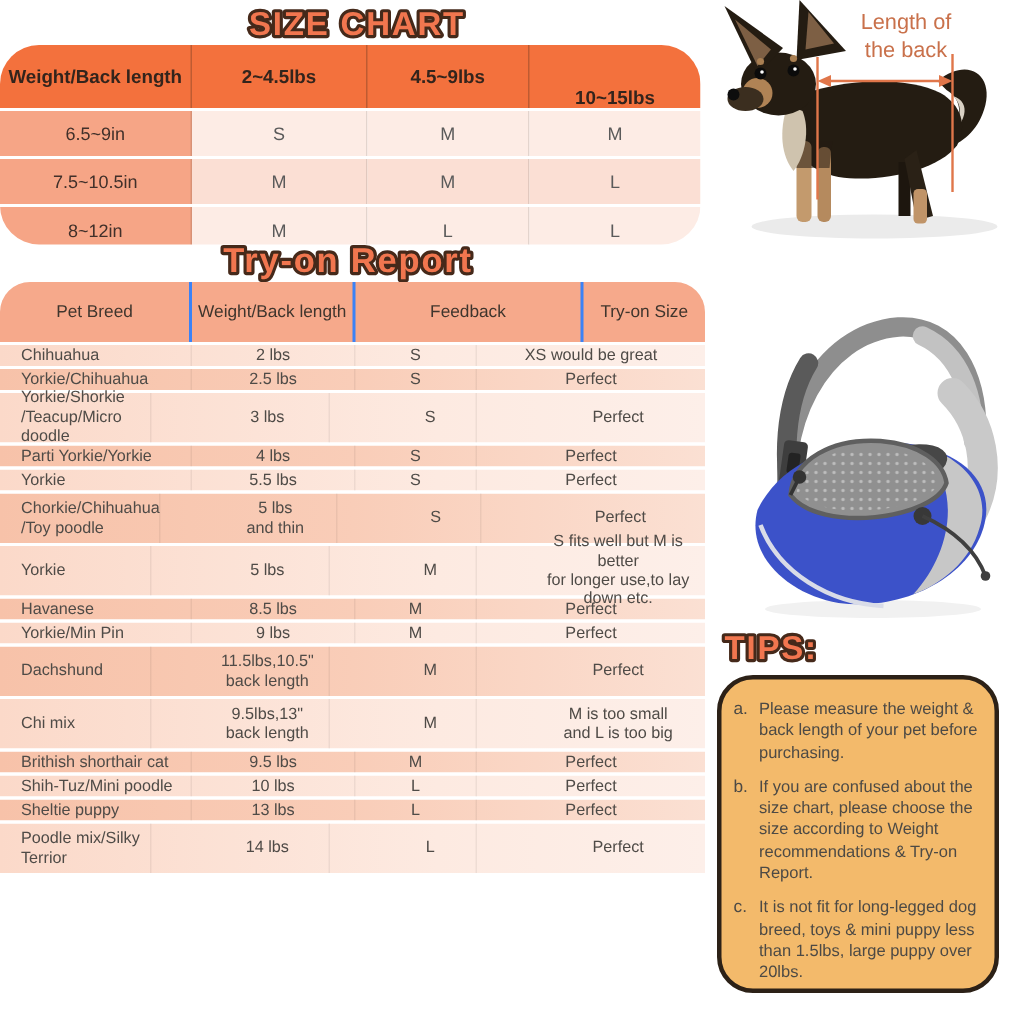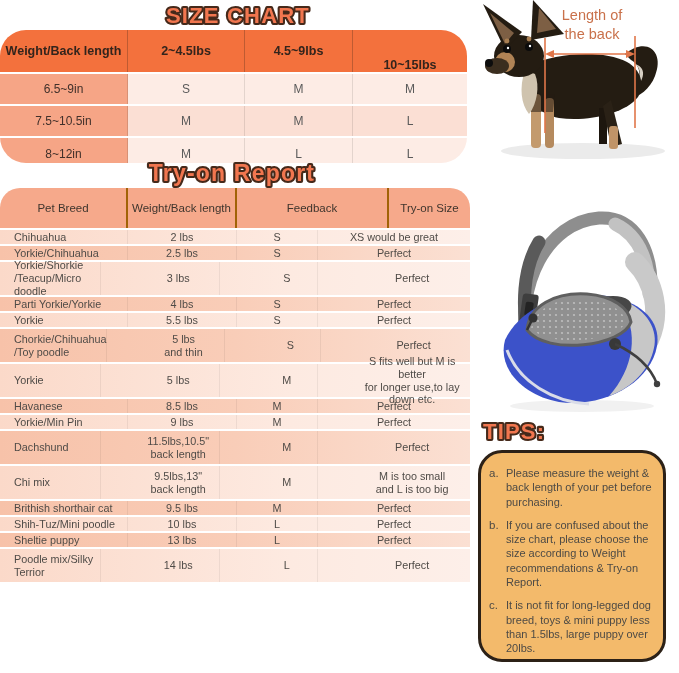--- a/index.html
+++ b/index.html
@@ -40,40 +40,40 @@
   .sc-row.r0 .cell,.sc-row.r2 .cell{background:#fdece5;}
   .sc-row.r1 .cell{background:#fbdfd4;}
   .sc-row{height:30px;} .sc-row.r2{height:31px;}
 
   
   #tryon-table{left:0;top:188px;width:470px;height:484px;border-radius:20px 20px 10px 10px;overflow:hidden;}
   .tr-header{display:flex;height:40px;background:#f6a98b;}
   .tr-header .hcell{
     display:flex;align-items:center;justify-content:center;
     font-size:11.5px;font-weight:500;color:#3f352d;
-    border-right:2px solid #a16207;box-sizing:border-box;
+    border-right:2px solid #3b82f6;box-sizing:border-box;
   }
   .tr-header .hcell:last-child{border-right:none;}
   .tr-row{display:flex;border-top:2px solid #ffffff;box-sizing:border-box;}
   .tr-row.h1{height:16px;} .tr-row.h2{height:35px;gap:36px;}
   .tr-row.light{background:linear-gradient(90deg,#fbd9c9 0%,#fdeae1 62%,#fdefe9 100%);}
   .tr-row.dark{background:linear-gradient(90deg,#f7c2a9 0%,#f9cdb8 50%,#fbe0d3 100%);}
   .tr-row .cell{
     display:flex;align-items:center;justify-content:center;text-align:center;
     font-size:10.8px;color:#4f4b47;line-height:1.18;white-space:pre-line;
     border-right:1px solid rgba(0,0,0,0.06);box-sizing:border-box;
   }
   .tr-row .cell:last-child{border-right:none;}
   .tr-row .cell.breed{justify-content:flex-start;text-align:left;padding-left:14px;}
   .tr-c0{width:128px;} .tr-c1{width:109px;} .tr-c2{width:81px;} .tr-c3{width:152px;}
 
   
   #dog-figure{left:475px;top:0;width:204px;height:162px;}
   #back-length-label{
-    left:544px;top:6px;width:96px;text-align:center;
+    left:556px;top:6px;width:96px;text-align:center;
     font-size:14.5px;line-height:1.32;color:#c9714b;white-space:pre-line;
   }
 
   
   #bag-figure{left:487px;top:198px;width:190px;height:218px;}
 
   
   #tips-title-svg{left:478px;top:416px;}
   #tips-box{
     left:478px;top:450px;width:188px;height:212px;box-sizing:border-box;

